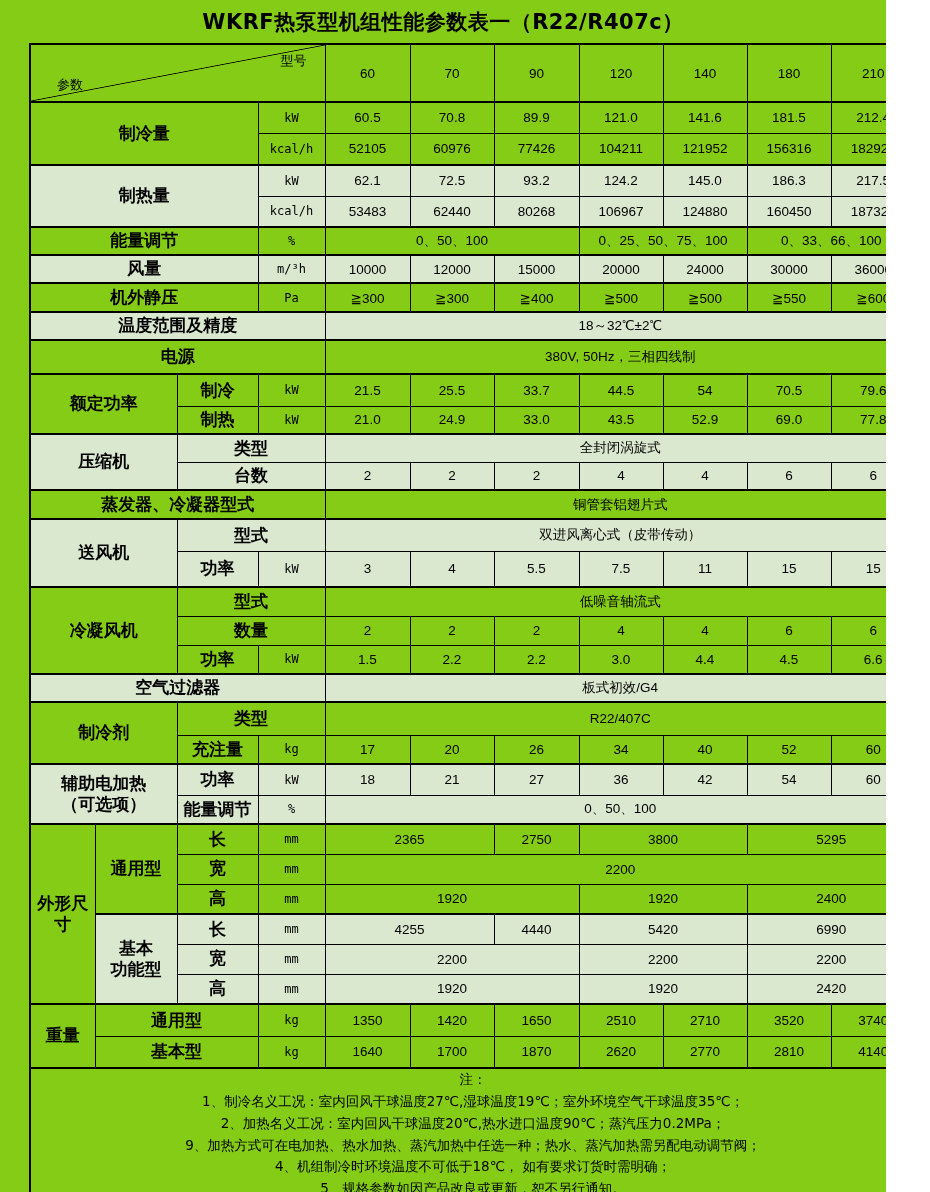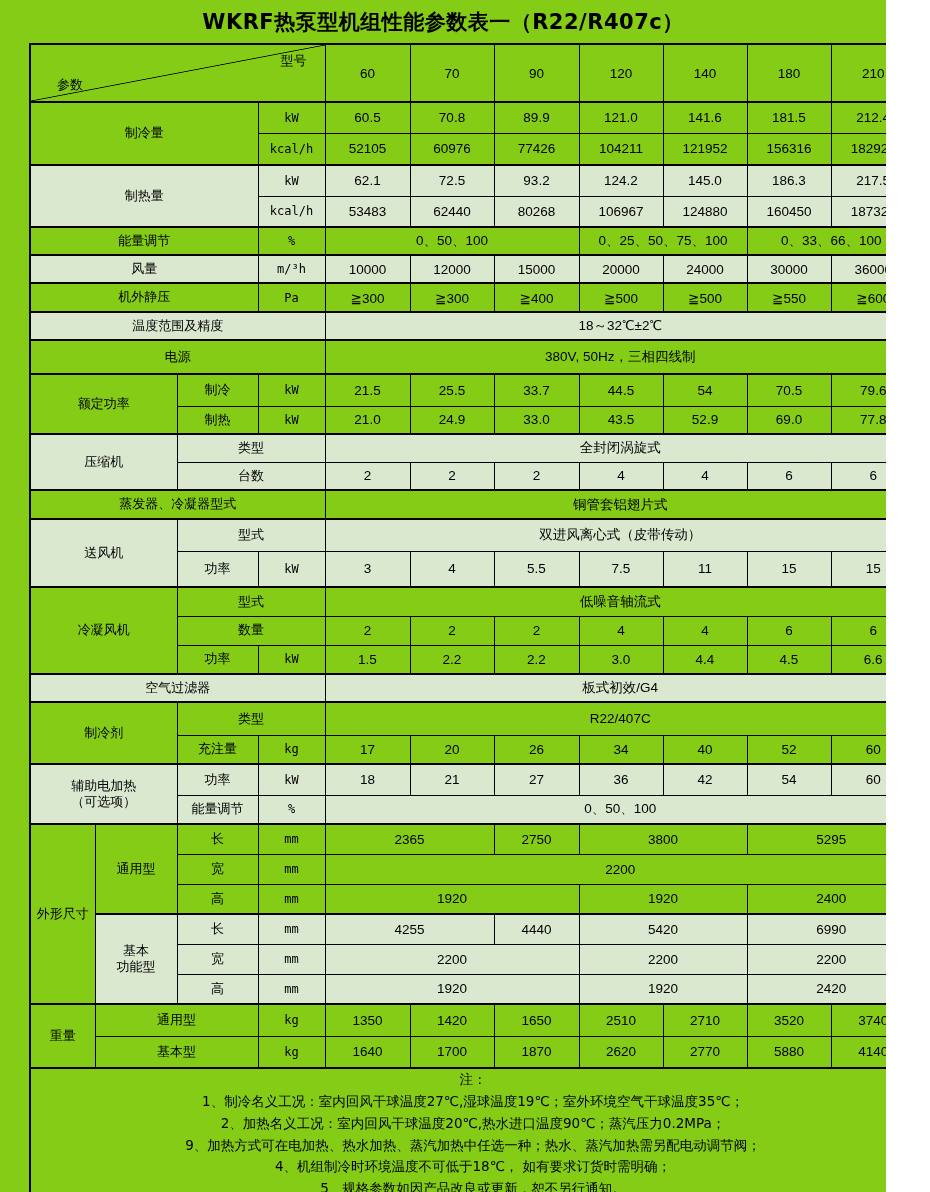--- a/index.html
+++ b/index.html
@@ -5,21 +5,21 @@
   html,body{margin:0;padding:0;background:#ffffff;}
   #page{width:886px;height:1192px;background:#84cc16;color:#000;
         font-family:"DejaVu Sans",sans-serif;position:relative;overflow:hidden;}
   #title{margin:8px 0 7px 0;text-align:center;font-size:21px;font-weight:bold;letter-spacing:.5px;}
   table.spec{border-collapse:collapse;table-layout:fixed;width:886px;margin-left:29px;
              border:2px solid #000;}
   table.spec td{border:1px solid #000;text-align:center;vertical-align:middle;
                 padding:0 1px;overflow:hidden;}
   tr.sec td{border-top-width:2px;}
   td.green{background:#dbe8d0;}
-  td.label,td.sub{font-weight:normal;font-size:13px;white-space:pre-line;line-height:1.25;}
+  td.label,td.sub{font-weight:bold;font-size:17px;white-space:pre-line;line-height:1.25;}
   td.unit{font-size:12px;font-family:"DejaVu Sans Mono",monospace;}
   td.data{font-size:13.5px;font-family:"Liberation Sans",sans-serif;}
   td.diag{position:relative;padding:0;
     background-image:linear-gradient(to bottom right,
       transparent calc(50% - 0.8px), #000 50%, transparent calc(50% + 0.8px));}
   td.diag .diag-model{position:absolute;top:7px;right:18px;font-size:13px;}
   td.diag .diag-param{position:absolute;bottom:7px;left:26px;font-size:13px;}
   td.notes{text-align:left;vertical-align:top;padding:9px 20px 6px 21px;
            font-size:13.5px;line-height:1.62;white-space:pre-line;}
 </style>
@@ -316,21 +316,21 @@
           <td class="data">3740</td>
         </tr>
         <tr style="height: 32px;">
           <td colspan="2" class="sub">基本型</td>
           <td class="unit">kg</td>
           <td class="data">1640</td>
           <td class="data">1700</td>
           <td class="data">1870</td>
           <td class="data">2620</td>
           <td class="data">2770</td>
-          <td class="data">5880</td>
+          <td class="data">2810</td>
           <td class="data">4140</td>
         </tr>
         <tr class="sec" style="height: 112px;">
           <td colspan="11" class="notes"><div>注：</div><div>1、制冷名义工况：室内回风干球温度27℃,湿球温度19℃；室外环境空气干球温度35℃；</div><div>2、加热名义工况：室内回风干球温度20℃,热水进口温度90℃；蒸汽压力0.2MPa；</div><div>9、加热方式可在电加热、热水加热、蒸汽加热中任选一种；热水、蒸汽加热需另配电动调节阀；</div><div>4、机组制冷时环境温度不可低于18℃， 如有要求订货时需明确；</div><div>5、规格参数如因产品改良或更新，恕不另行通知。</div></td>
         </tr>
       </tbody>
   </table>
 </div>
 
 </body></html>

